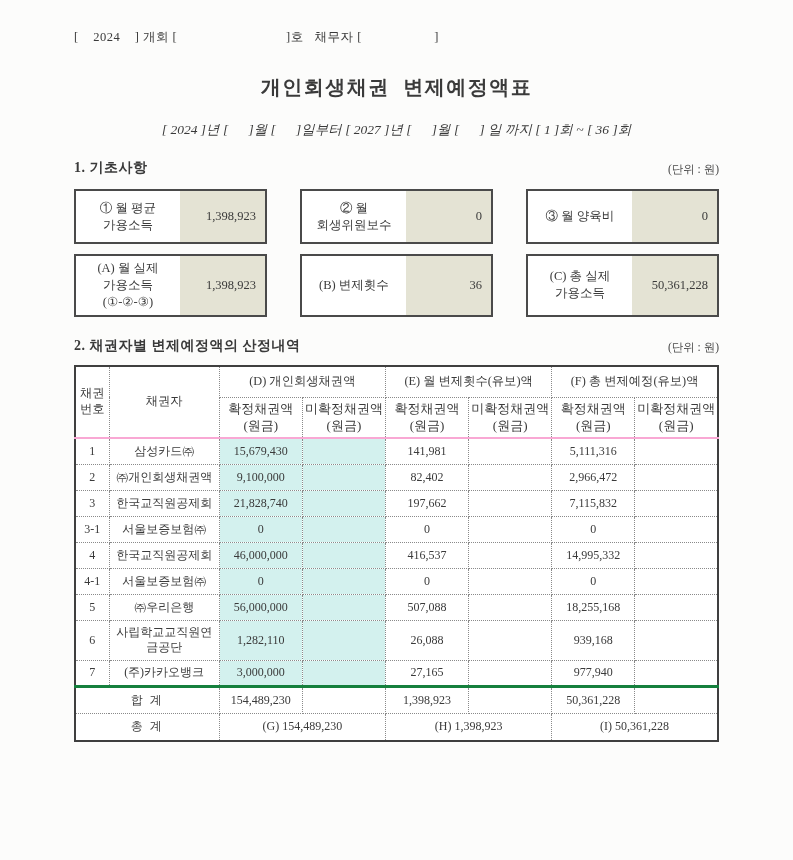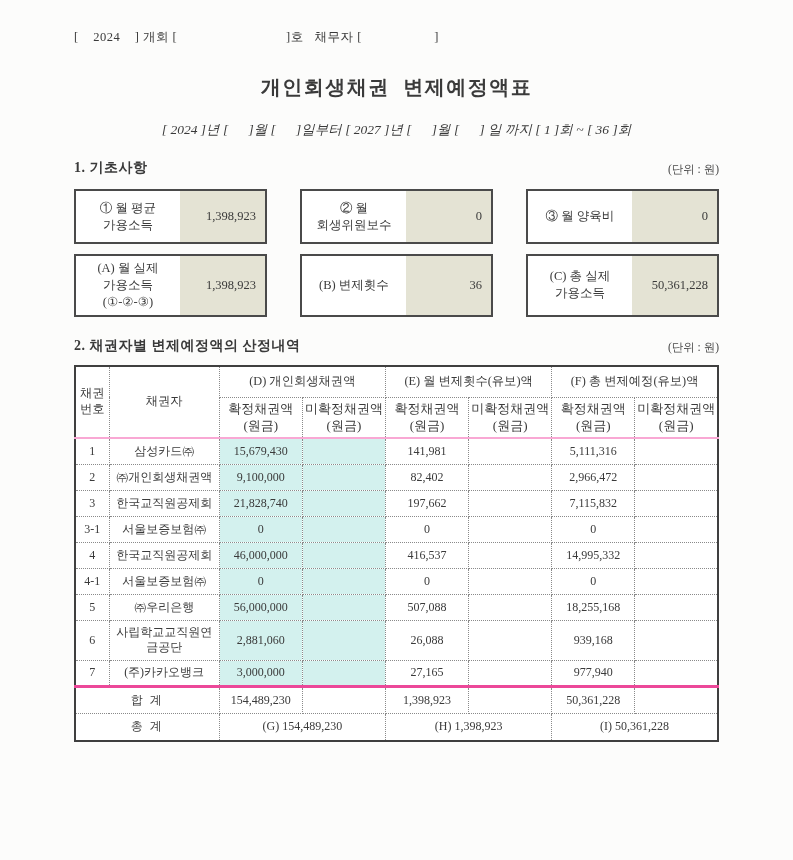--- a/index.html
+++ b/index.html
@@ -72,21 +72,21 @@
   thead tr.sub-row th { font-size: 13px; white-space: pre-line; padding: 3px 1px; }
   thead th { border-bottom-style: dotted; }
   table.repay thead { border-bottom: 2px solid #f9a8d4; }
   th.rowspan-head { white-space: pre-line; font-size: 12px; }
 
   td.num { text-align: right; padding-right: 14px; height: 26px; }
   td.cyan { background: #d3f1ee; }
   td.no-cell { height: 26px; }
   td.creditor-cell { word-break: break-all; padding: 4px 3px; }
 
-  tr.total-row { border-top: 3px solid #ec4899; }
+  tr.total-row { border-top: 3px solid #15803d; }
   tr.total-row td, tr.grand-row td { height: 27px; }
   td.total-label { letter-spacing: 2px; }
   tr.grand-row td.merged { text-align: center; padding-right: 2px; }
 </style>
 </head>
 <body>
 
 <div class="page">
 
   <div class="case-line">[    2024    ] 개회 [                              ]호   채무자 [                    ]</div>
@@ -239,21 +239,21 @@
         <td class="num cyan">56,000,000</td>
         <td class="num cyan"></td>
         <td class="num">507,088</td>
         <td class="num"></td>
         <td class="num">18,255,168</td>
         <td class="num"></td>
       </tr>
       <tr>
         <td class="no-cell">6</td>
         <td class="creditor-cell">사립학교교직원연금공단</td>
-        <td class="num cyan">2,881,060</td>
+        <td class="num cyan">1,282,110</td>
         <td class="num cyan"></td>
         <td class="num">26,088</td>
         <td class="num"></td>
         <td class="num">939,168</td>
         <td class="num"></td>
       </tr>
       <tr>
         <td class="no-cell">7</td>
         <td class="creditor-cell">(주)카카오뱅크</td>
         <td class="num cyan">3,000,000</td>

